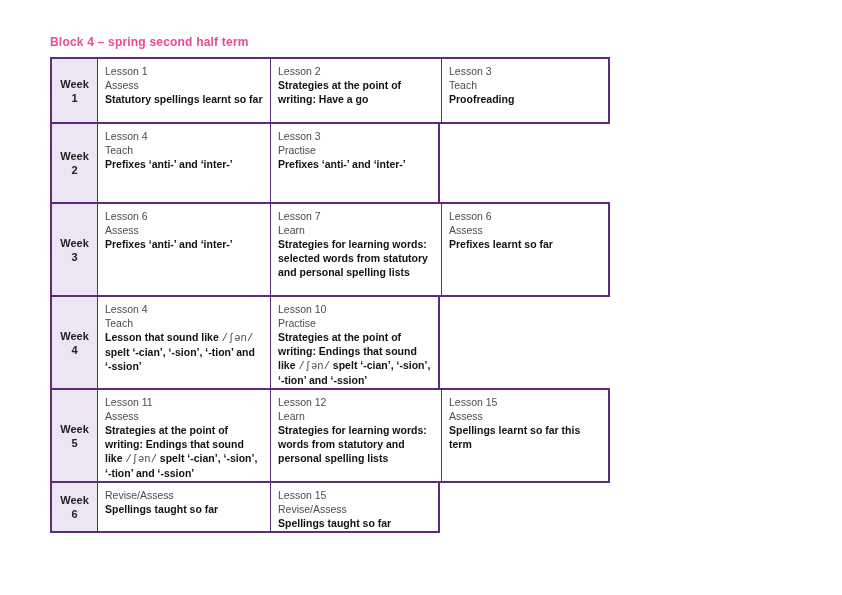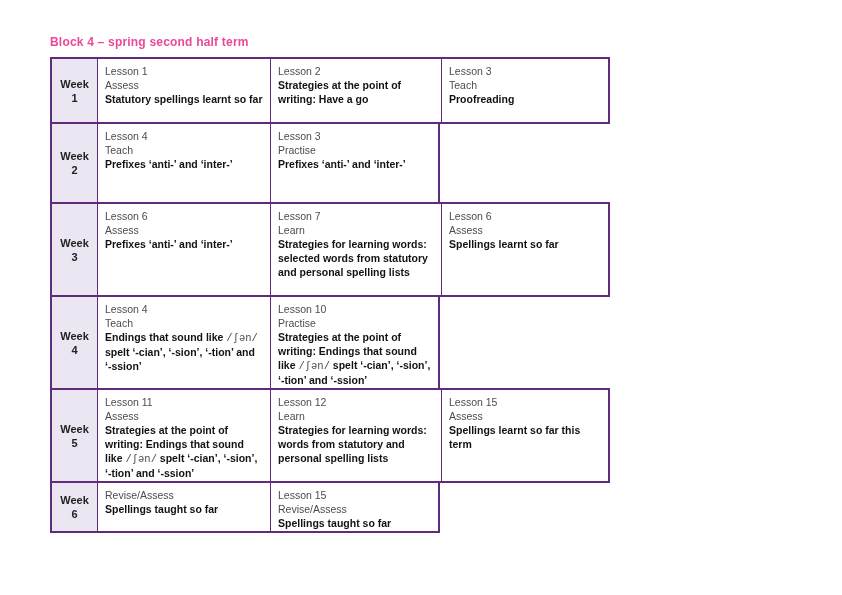--- a/index.html
+++ b/index.html
@@ -98,33 +98,33 @@
       <div class="topic"><span>Prefixes ‘anti-’ and ‘inter-’</span></div>
     </div>
     <div class="cell lesson c2">
       <div class="meta">Lesson 7</div>
       <div class="meta">Learn</div>
       <div class="topic"><span>Strategies for learning words: selected words from statutory and personal spelling lists</span></div>
     </div>
     <div class="cell lesson c3">
       <div class="meta">Lesson 6</div>
       <div class="meta">Assess</div>
-      <div class="topic"><span>Spellings learnt so far</span></div>
+      <div class="topic"><span>Prefixes learnt so far</span></div>
     </div>
   </div>
 
   <div class="row short r4">
     <div class="cell week">
       <div>Week</div>
       <div>4</div>
     </div>
     <div class="cell lesson c1">
       <div class="meta">Lesson 4</div>
       <div class="meta">Teach</div>
-      <div class="topic"><span>Endings that sound like </span><span class="ipa">/ʃən/</span><span> spelt ‘-cian’, ‘-sion’, ‘-tion’ and ‘-ssion’</span></div>
+      <div class="topic"><span>Lesson that sound like </span><span class="ipa">/ʃən/</span><span> spelt ‘-cian’, ‘-sion’, ‘-tion’ and ‘-ssion’</span></div>
     </div>
     <div class="cell lesson c2">
       <div class="meta">Lesson 10</div>
       <div class="meta">Practise</div>
       <div class="topic"><span>Strategies at the point of writing: Endings that sound like </span><span class="ipa">/ʃən/</span><span> spelt ‘-cian’, ‘-sion’, ‘-tion’ and ‘-ssion’</span></div>
     </div>
   </div>
 
   <div class="row full r5">
     <div class="cell week">

